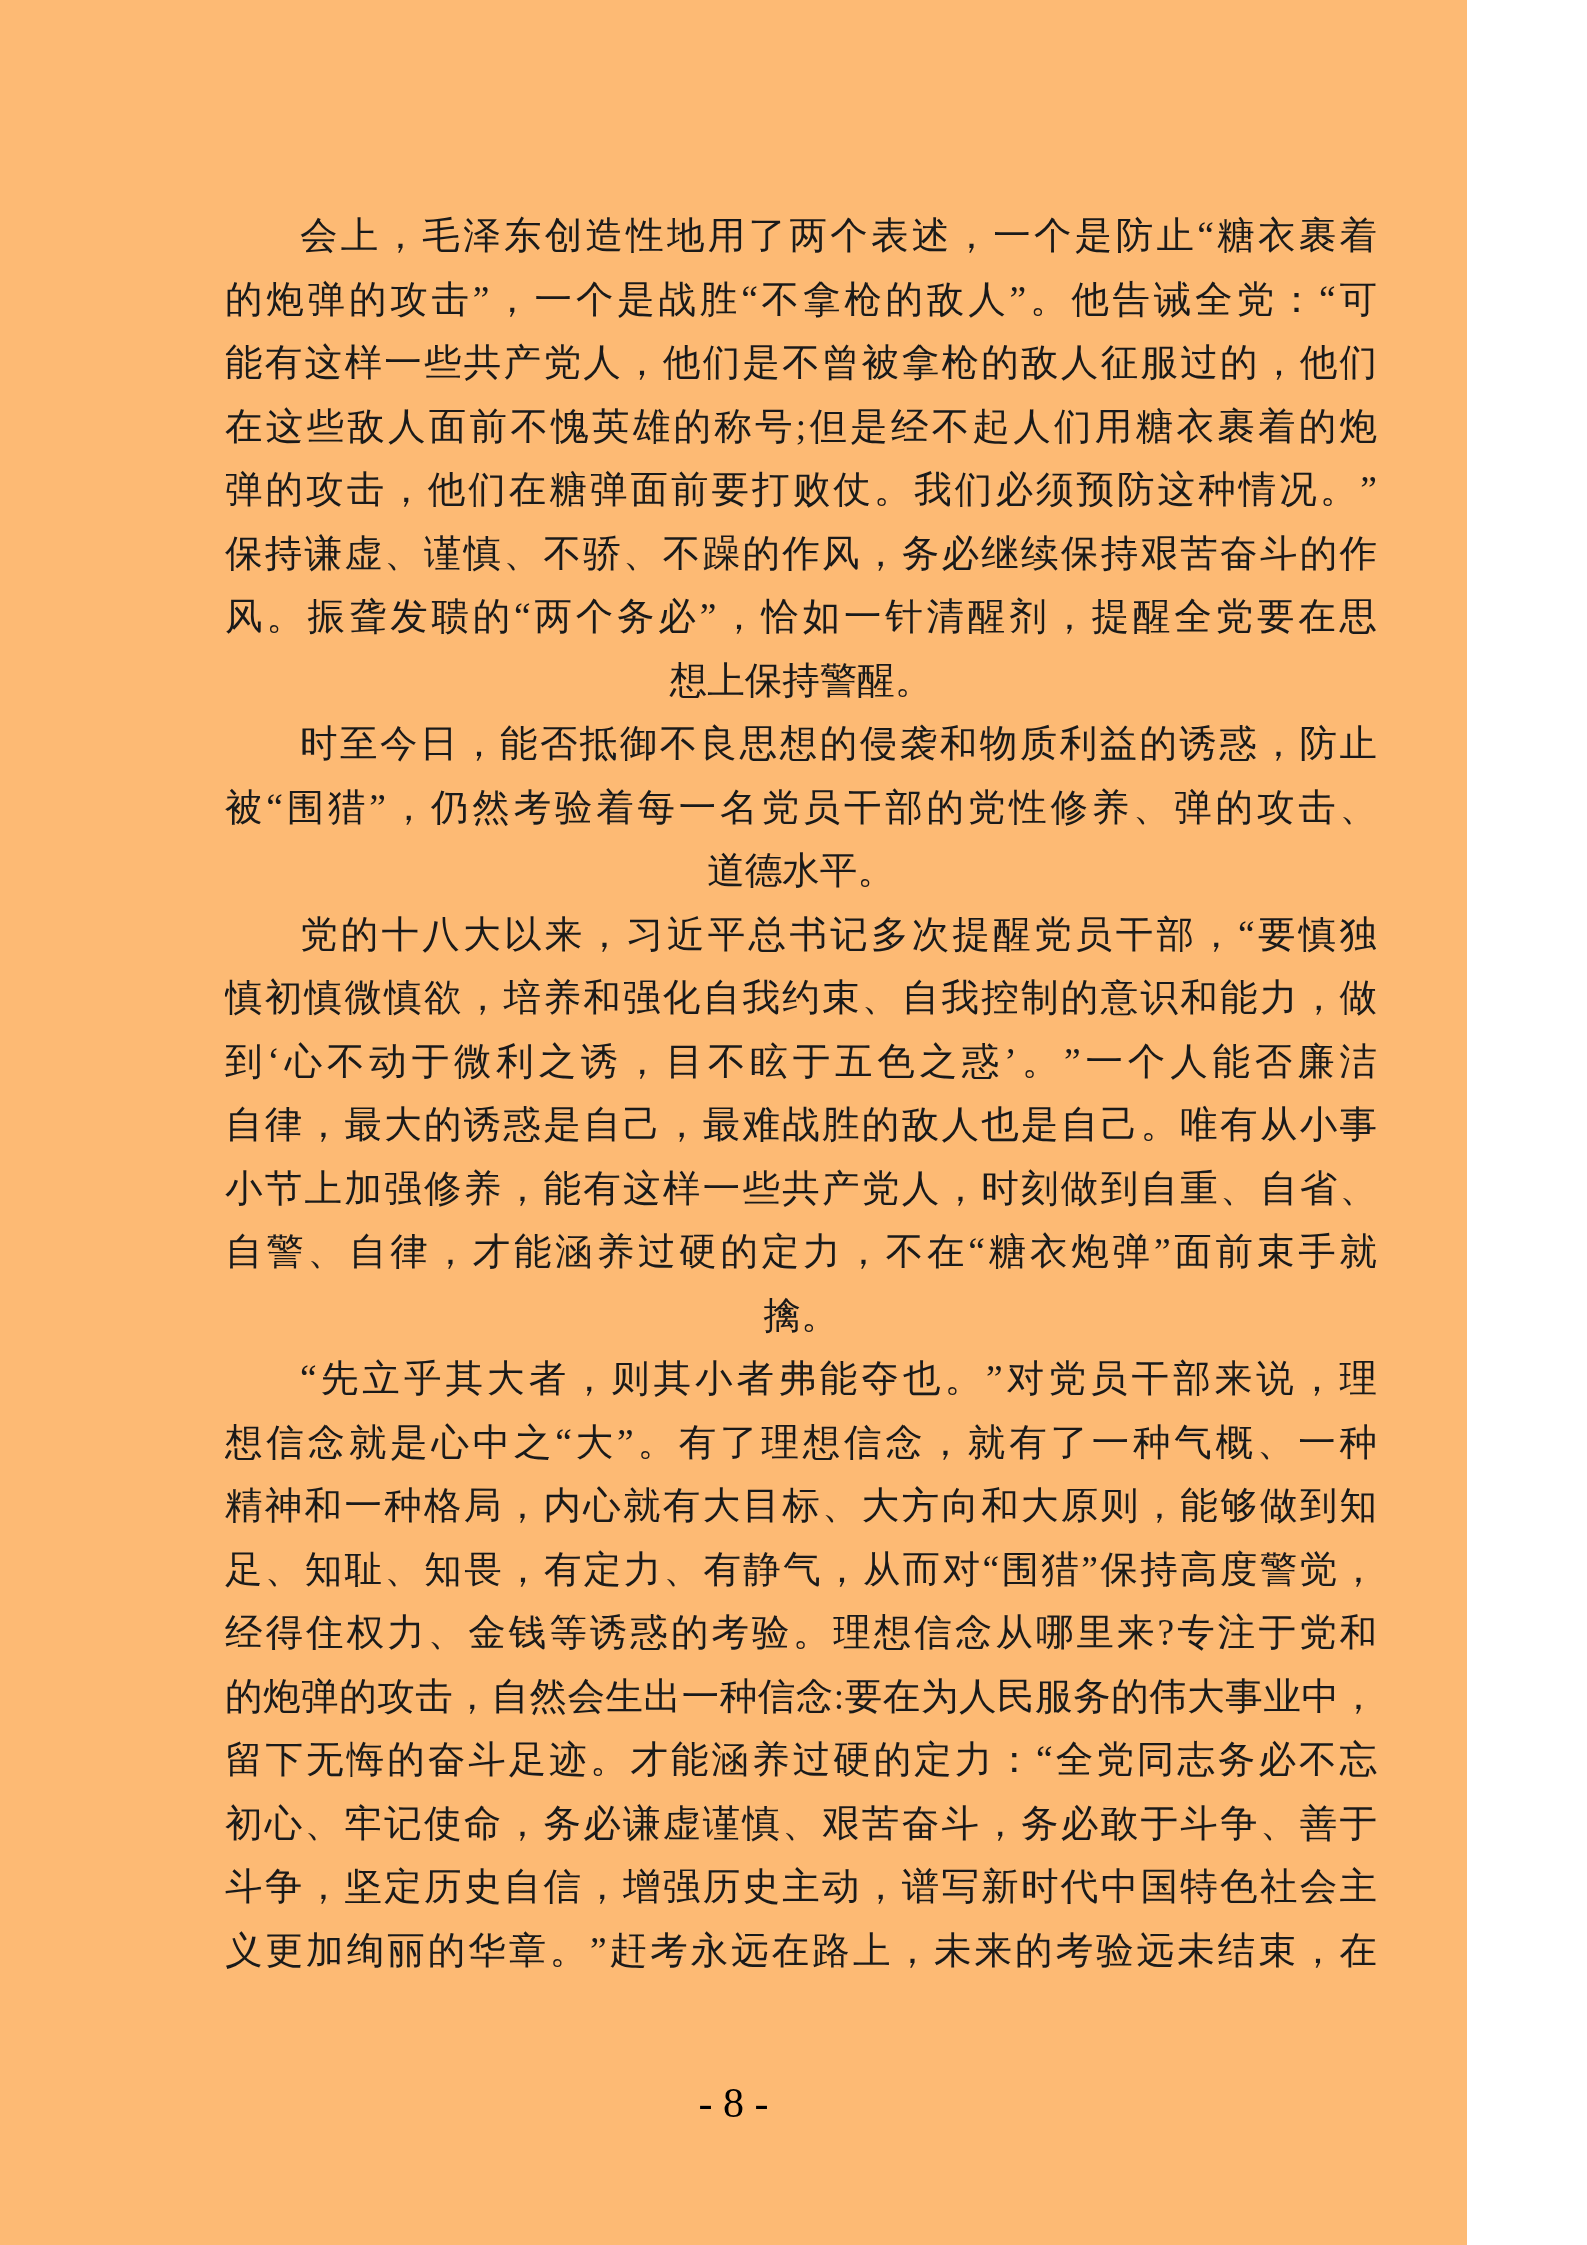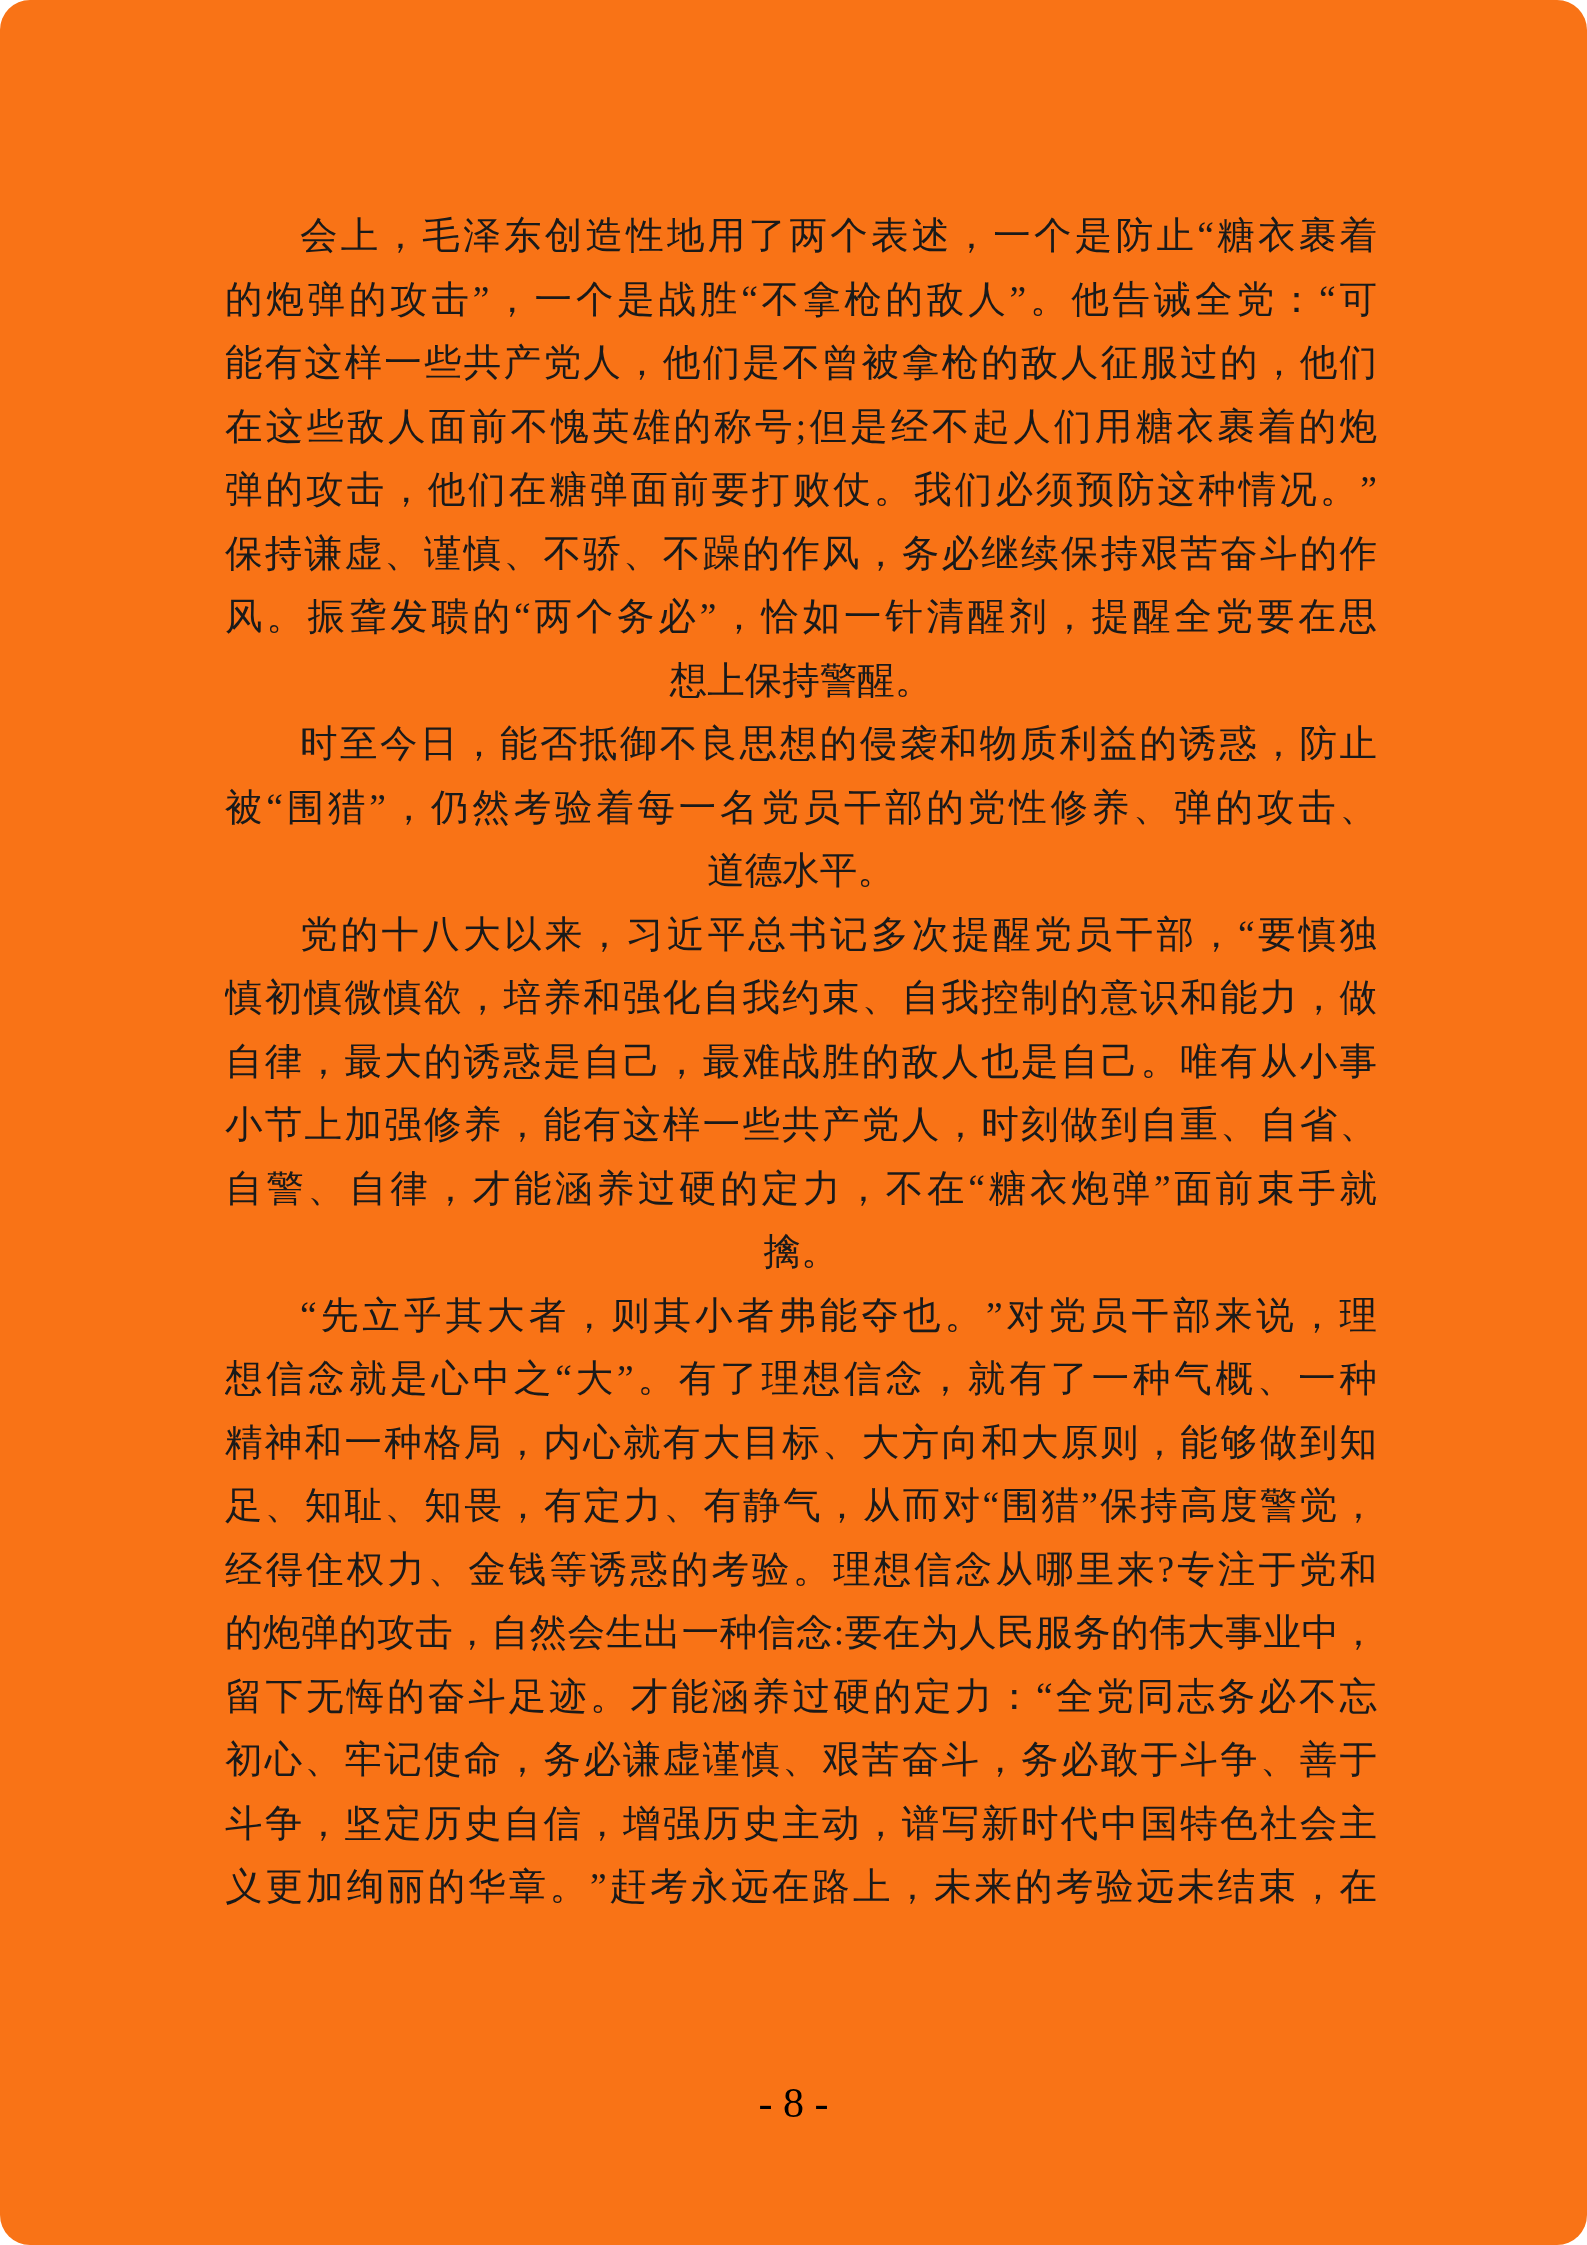--- a/index.html
+++ b/index.html
@@ -2,27 +2,26 @@
 <html><head>
 <meta charset="utf-8">
 <style>
   html, body {
     margin: 0;
     padding: 0;
     background: #ffffff;
   }
   .page {
     position: relative;
-    width: 1587px;
+    width: 1467px;
     height: 2245px;
-    background: #f97316;
+    background: #fdba74;
     color: #000000;
     font-family: "Liberation Serif", "DejaVu Serif", serif;
     overflow: hidden;
-    border-radius: 30px;
   }
   .doc-body {
     position: absolute;
     left: 225px;
     top: 204px;
     width: 1152px;
   }
   .para {
     margin: 0;
     padding: 0;
@@ -73,20 +72,21 @@
         <div class="line">想上保持警醒。</div>
       </div>
       <div class="para">
         <div class="line first just">时至今日，能否抵御不良思想的侵袭和物质利益的诱惑，防止</div>
         <div class="line just">被“围猎”，仍然考验着每一名党员干部的党性修养、弹的攻击、</div>
         <div class="line">道德水平。</div>
       </div>
       <div class="para">
         <div class="line first just">党的十八大以来，习近平总书记多次提醒党员干部，“要慎独</div>
         <div class="line just">慎初慎微慎欲，培养和强化自我约束、自我控制的意识和能力，做</div>
+        <div class="line just">到‘心不动于微利之诱，目不眩于五色之惑’。”一个人能否廉洁</div>
         <div class="line just">自律，最大的诱惑是自己，最难战胜的敌人也是自己。唯有从小事</div>
         <div class="line just">小节上加强修养，能有这样一些共产党人，时刻做到自重、自省、</div>
         <div class="line just">自警、自律，才能涵养过硬的定力，不在“糖衣炮弹”面前束手就</div>
         <div class="line">擒。</div>
       </div>
       <div class="para">
         <div class="line first just">“先立乎其大者，则其小者弗能夺也。”对党员干部来说，理</div>
         <div class="line just">想信念就是心中之“大”。有了理想信念，就有了一种气概、一种</div>
         <div class="line just">精神和一种格局，内心就有大目标、大方向和大原则，能够做到知</div>
         <div class="line just">足、知耻、知畏，有定力、有静气，从而对“围猎”保持高度警觉，</div>

